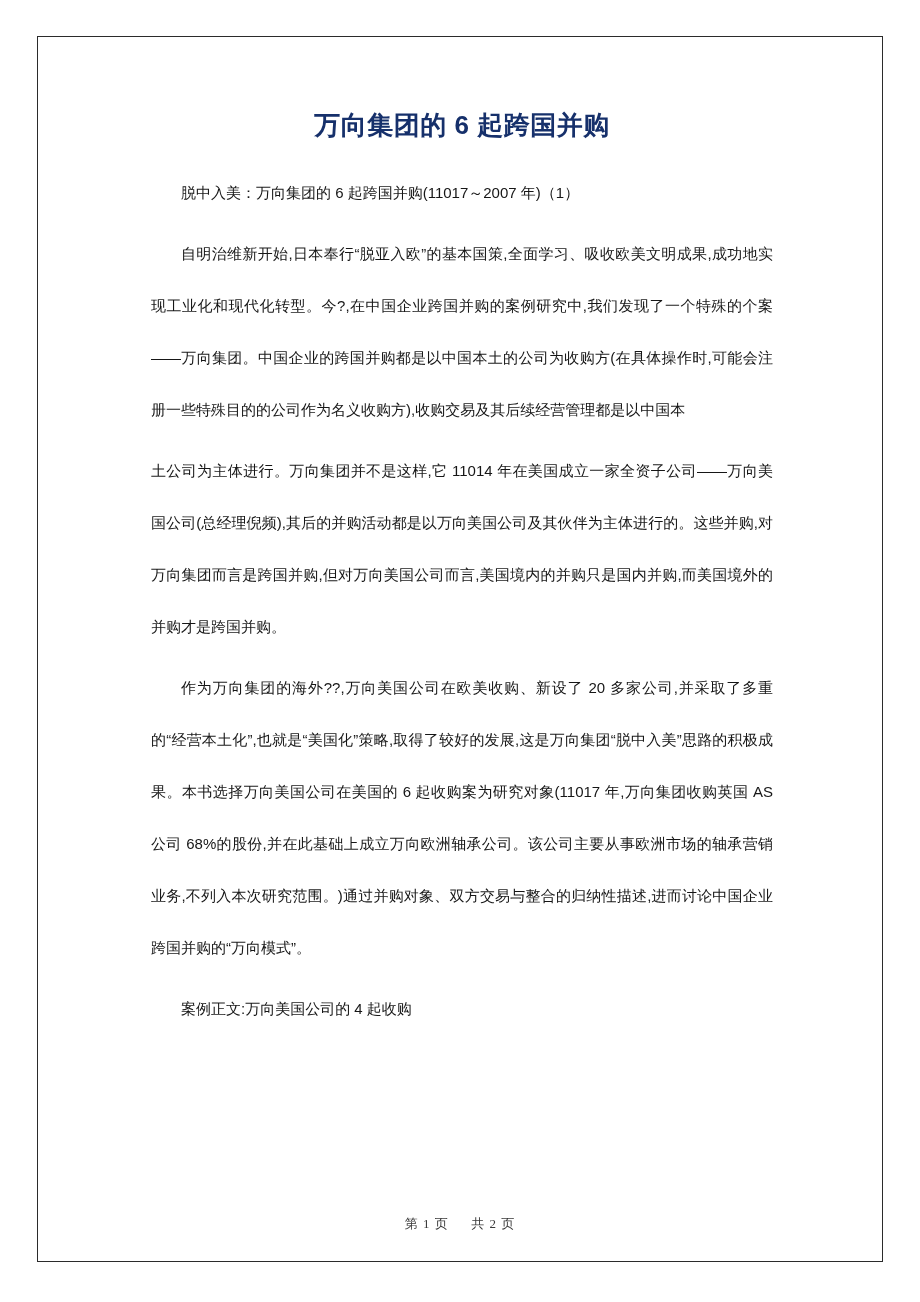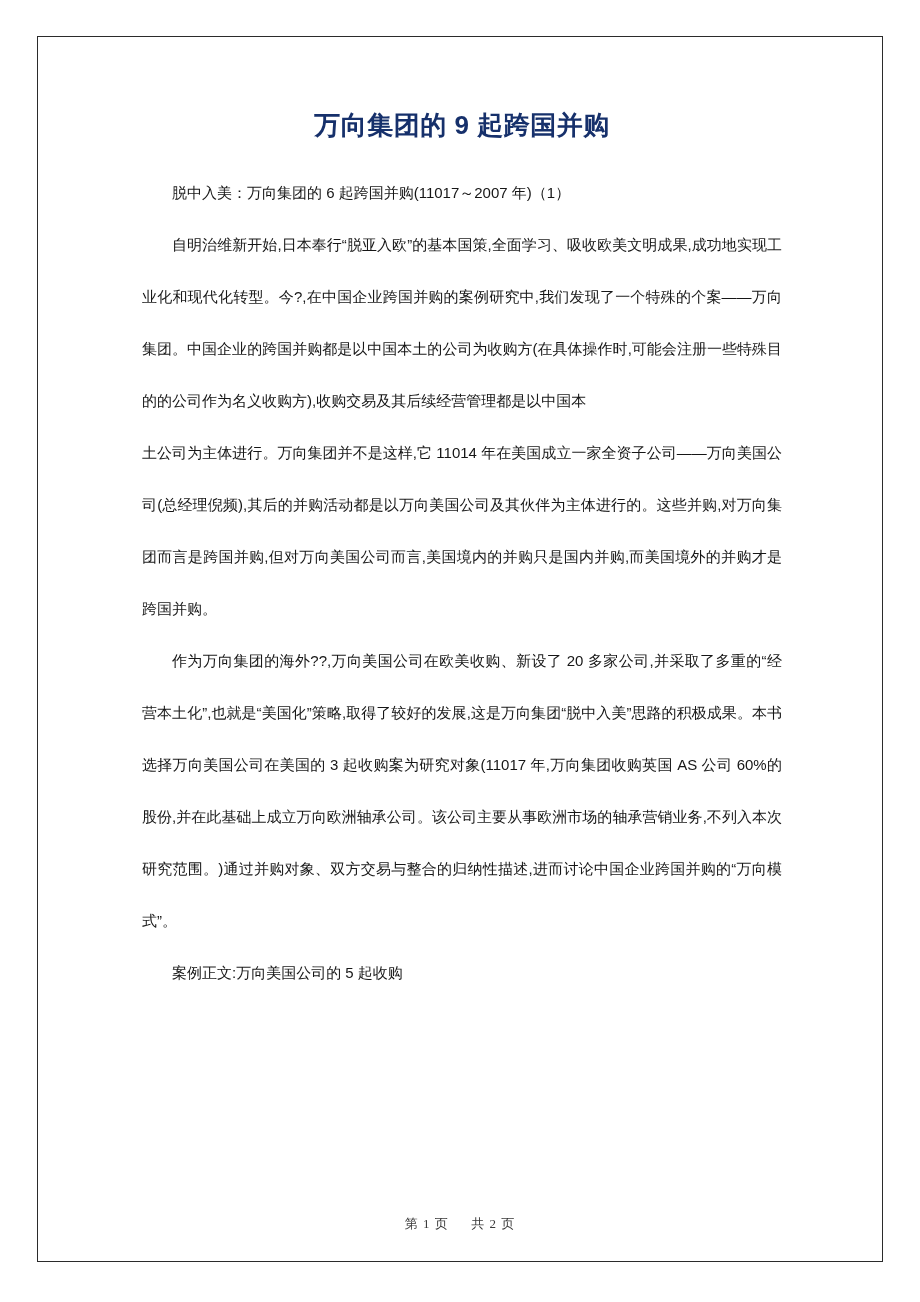--- a/index.html
+++ b/index.html
@@ -41,21 +41,21 @@
     white-space: nowrap;
   }
   .body-block {
     font-size: 15px;
     color: #161616;
     line-height: 52px;
     text-align: justify;
     text-justify: inter-ideograph;
   }
   .para {
-    margin: 0;
+    margin: 9px;
     text-indent: 30px;
     text-align: justify;
     text-justify: inter-ideograph;
     word-break: break-all;
   }
   .para.no-indent {
     text-indent: 0;
   }
   .footer {
     position: absolute;
@@ -72,28 +72,28 @@
     display: inline-block;
     width: 14px;
   }
 </style>
 </head>
 <body>
 
 <div class="page-frame">
   <div class="page-inner">
 
-    <h1 class="doc-title">万向集团的 9 起跨国并购</h1>
+    <h1 class="doc-title">万向集团的 6 起跨国并购</h1>
 
     <div class="body-block">
       <p class="para">脱中入美：万向集团的 6 起跨国并购(11017～2007 年)（1）</p>
       <p class="para">自明治维新开始,日本奉行“脱亚入欧”的基本国策,全面学习、吸收欧美文明成果,成功地实现工业化和现代化转型。今?,在中国企业跨国并购的案例研究中,我们发现了一个特殊的个案——万向集团。中国企业的跨国并购都是以中国本土的公司为收购方(在具体操作时,可能会注册一些特殊目的的公司作为名义收购方),收购交易及其后续经营管理都是以中国本</p>
       <p class="para no-indent">土公司为主体进行。万向集团并不是这样,它 11014 年在美国成立一家全资子公司——万向美国公司(总经理倪频),其后的并购活动都是以万向美国公司及其伙伴为主体进行的。这些并购,对万向集团而言是跨国并购,但对万向美国公司而言,美国境内的并购只是国内并购,而美国境外的并购才是跨国并购。</p>
-      <p class="para">作为万向集团的海外??,万向美国公司在欧美收购、新设了 20 多家公司,并采取了多重的“经营本土化”,也就是“美国化”策略,取得了较好的发展,这是万向集团“脱中入美”思路的积极成果。本书选择万向美国公司在美国的 3 起收购案为研究对象(11017 年,万向集团收购英国 AS 公司 60%的股份,并在此基础上成立万向欧洲轴承公司。该公司主要从事欧洲市场的轴承营销业务,不列入本次研究范围。)通过并购对象、双方交易与整合的归纳性描述,进而讨论中国企业跨国并购的“万向模式”。</p>
-      <p class="para">案例正文:万向美国公司的 5 起收购</p>
+      <p class="para">作为万向集团的海外??,万向美国公司在欧美收购、新设了 20 多家公司,并采取了多重的“经营本土化”,也就是“美国化”策略,取得了较好的发展,这是万向集团“脱中入美”思路的积极成果。本书选择万向美国公司在美国的 6 起收购案为研究对象(11017 年,万向集团收购英国 AS 公司 68%的股份,并在此基础上成立万向欧洲轴承公司。该公司主要从事欧洲市场的轴承营销业务,不列入本次研究范围。)通过并购对象、双方交易与整合的归纳性描述,进而讨论中国企业跨国并购的“万向模式”。</p>
+      <p class="para">案例正文:万向美国公司的 4 起收购</p>
     </div>
   </div>
 
   <div class="footer">
     <span>第 1 页</span>
     <span class="sep"></span>
     <span>共 2 页</span>
   </div>
 </div>
 

